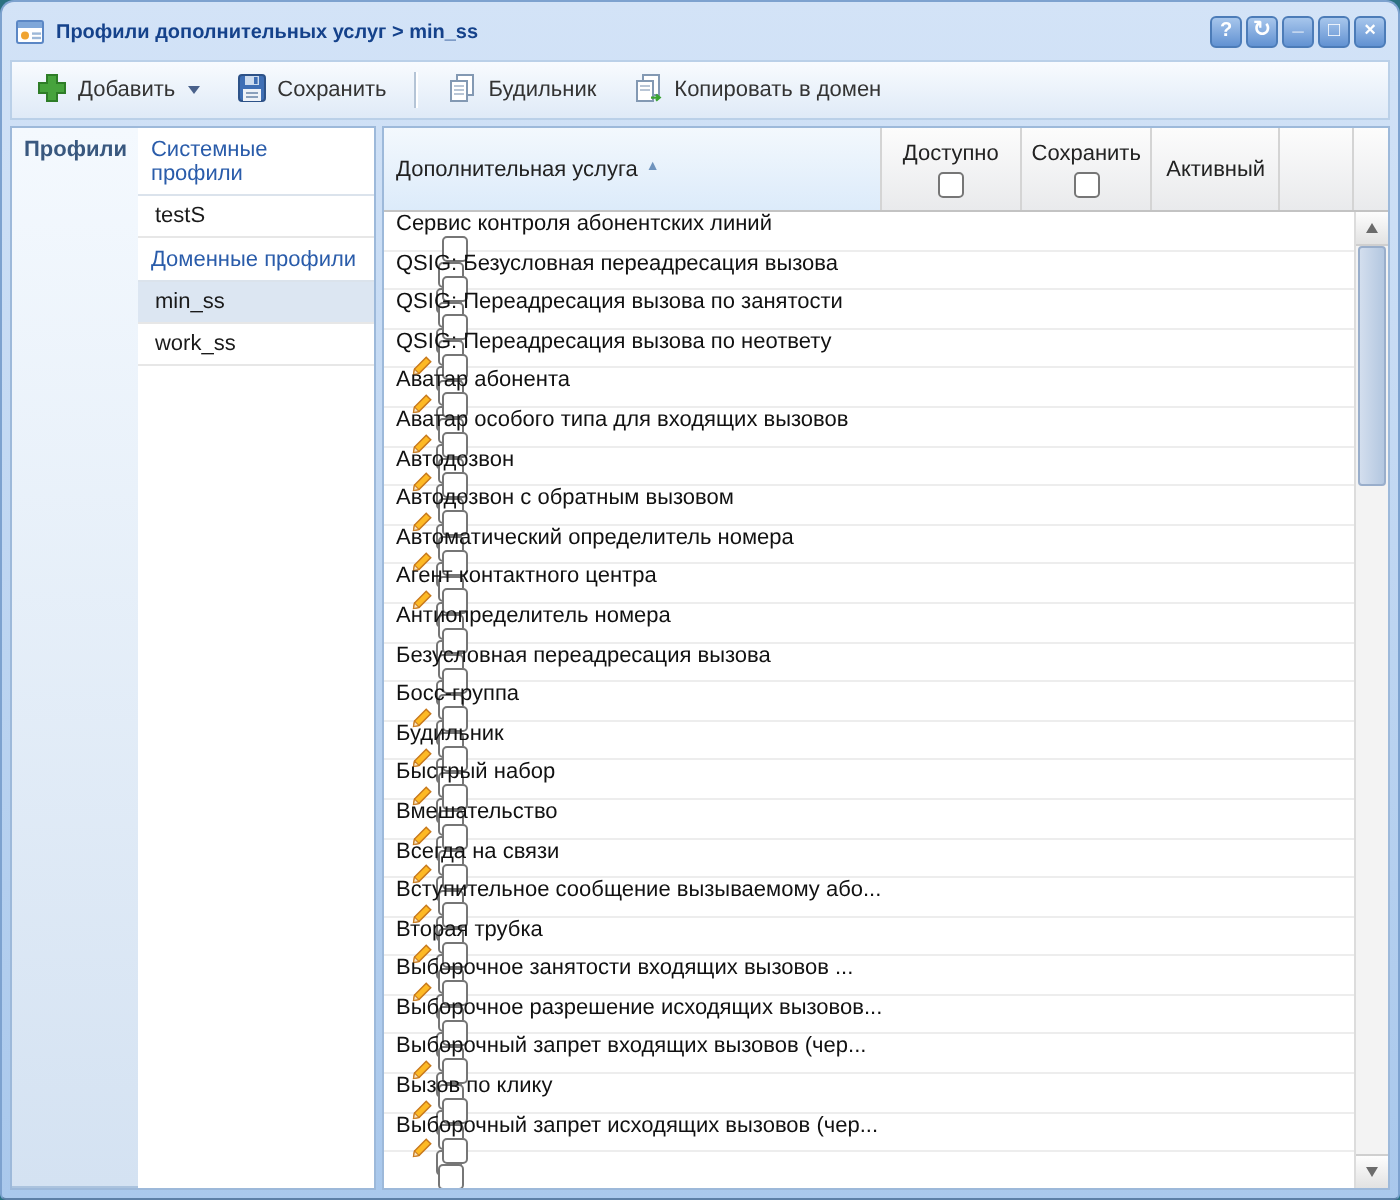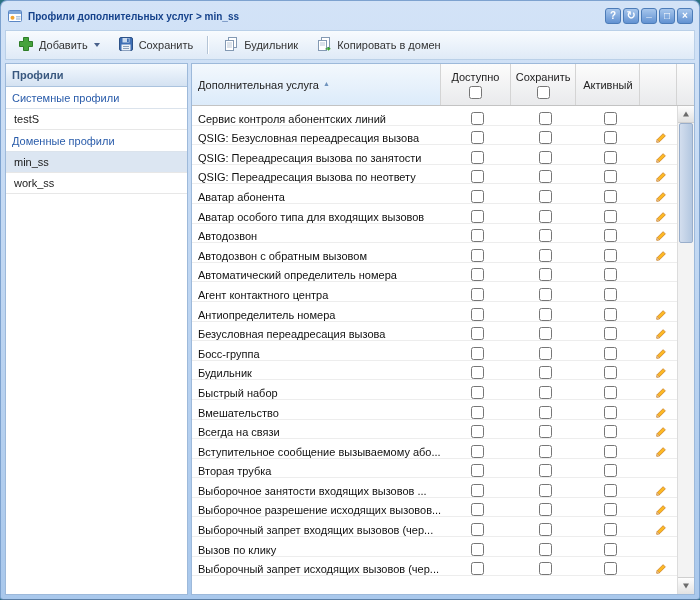--- a/index.html
+++ b/index.html
@@ -56,21 +56,21 @@
   .caret{
     width:0;height:0;border-left:3px solid transparent;border-right:3px solid transparent;
     border-top:4px solid #49618b;margin-left:1px;
   }
   .tb-sep{width:1px;height:18px;background:#b4c4d6;border-right:1px solid #fff;margin:0 4px;}
   
   .content{flex:1;display:flex;gap:3px;min-height:0;}
   
   .sidebar{
     width:183px;flex:none;box-sizing:border-box;background:#fff;
-    border:1px solid #9db9da;display:flex;flex-direction:column;overflow:hidden;
+    border:1px solid #9db9da;display:flex;overflow:hidden;
   }
   .sidebar-header{
     flex:none;padding:5px 6px;font-weight:bold;color:#39587f;
     background:linear-gradient(#f4f9fe,#d4e2f2);
     border-bottom:1px solid #abc3de;
   }
   .sidebar-list{flex:1;overflow:hidden;}
   .section-header{
     padding:5px 6px 4px;color:#2a5caa;font-weight:normal;
     border-bottom:1px solid #dbe3ec;background:#fff;
@@ -102,22 +102,22 @@
   }
   .gh-avail{width:70px;}
   .gh-enab{width:66px;}
   .gh-act{width:64px;}
   .gh-edit{width:37px;}
   .gh-spacer{width:17px;border-right:none;cursor:default;}
   .grid-body{
     position:absolute;top:42px;left:0;right:17px;bottom:0;overflow:hidden;background:#fff;
   }
   .grid-row{
-    display:flex;align-items:flex-end;height:19.6px;box-sizing:border-box;
-    border-bottom:1px solid #ededed;color:#111;
+    display:flex;align-items:flex-start;height:19.6px;box-sizing:border-box;
+    border-bottom:1px solid #ededed;color:#111;flex-direction:column;
   }
   .cell{box-sizing:border-box;flex:none;}
   .cell-service{width:250px;padding:0 6px;white-space:nowrap;overflow:hidden;}
   .cell-check{text-align:center;}
   .w-avail{width:70px;}
   .w-enab{width:66px;}
   .w-act{width:64px;}
   .cell-edit{width:37px;text-align:center;line-height:0;}
   input[type=checkbox]{width:13px;height:13px;margin:0;vertical-align:middle;}
   .pencil{display:inline-block;cursor:pointer;line-height:0;}

